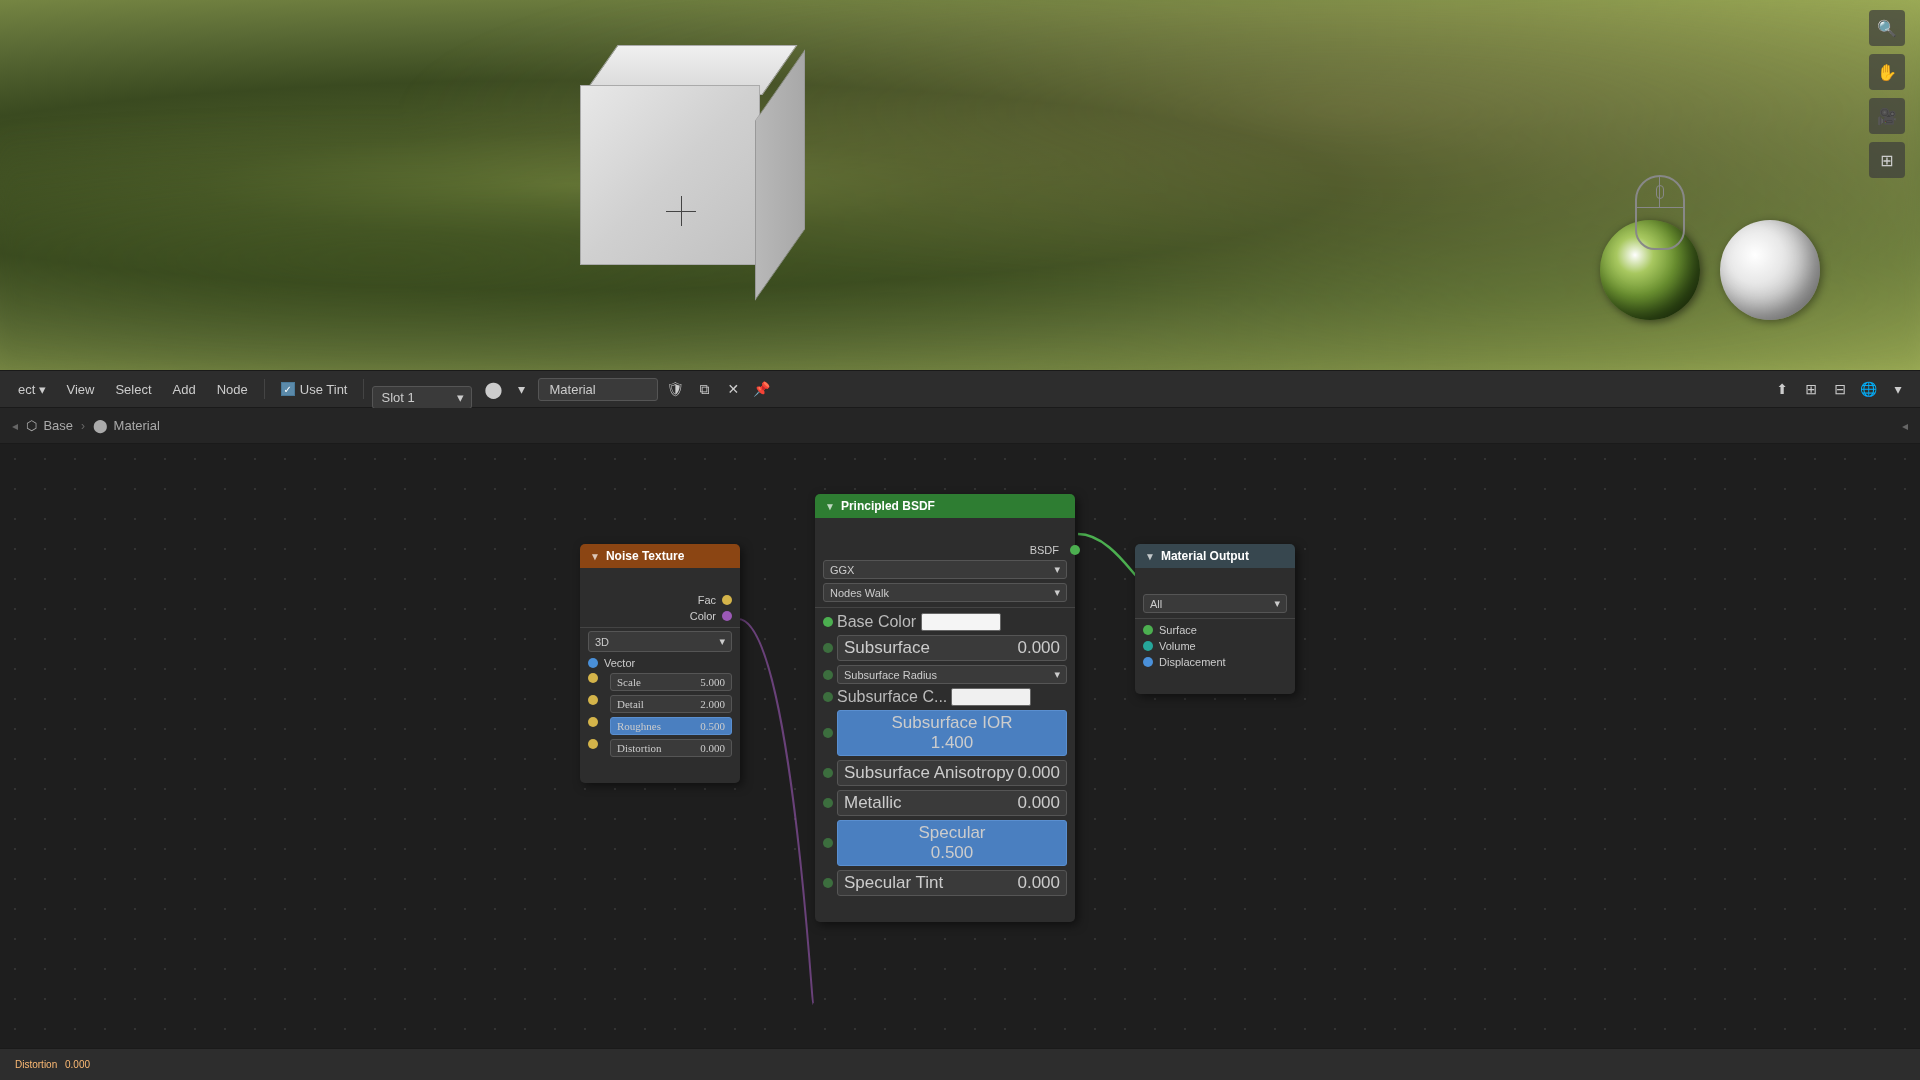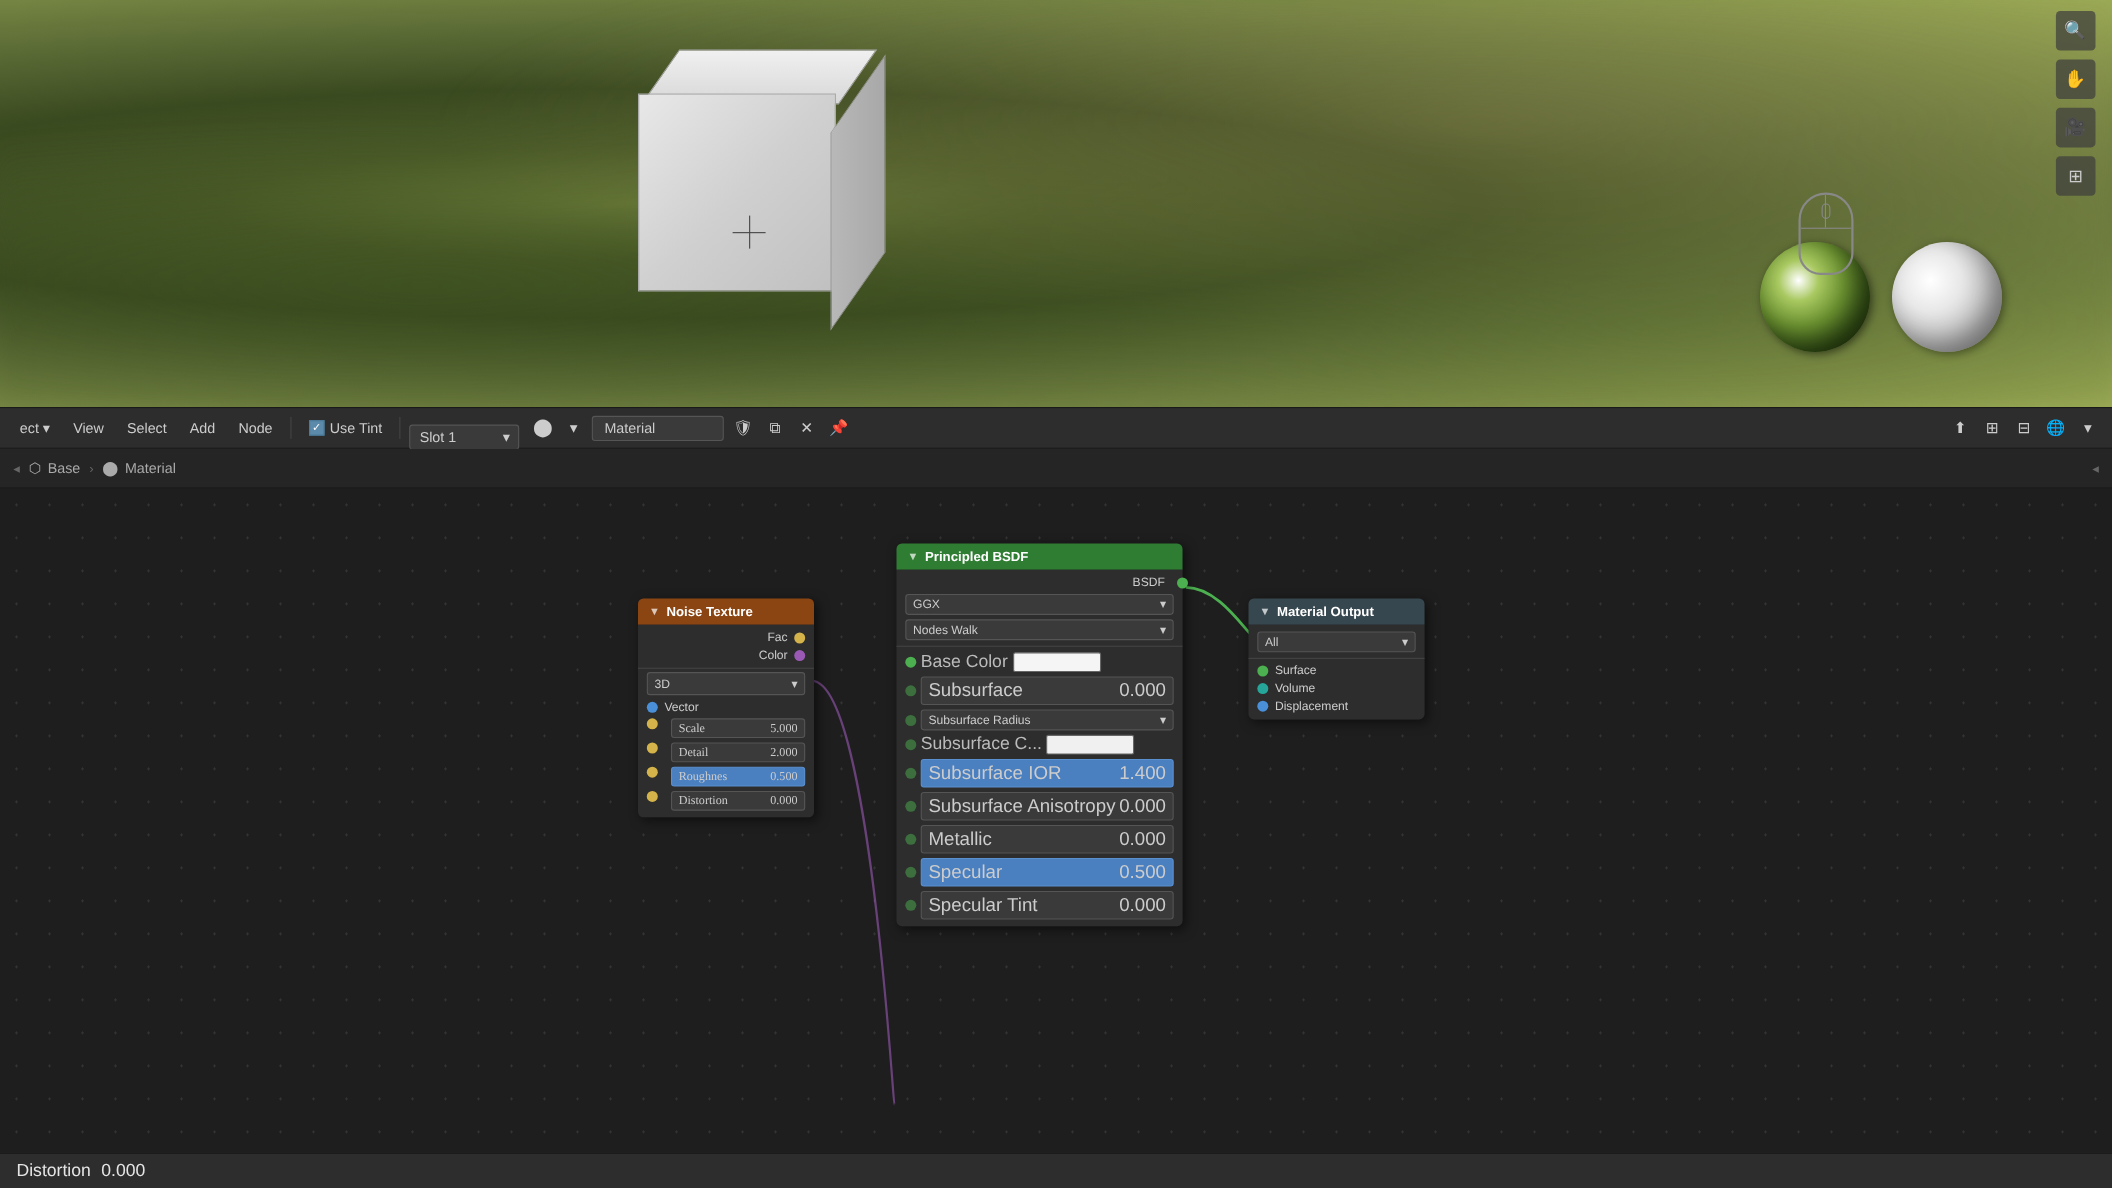--- a/index.html
+++ b/index.html
@@ -340,21 +340,21 @@
       gap: 6px;
       border-radius: 5px 5px 0 0;
       font-size: 12px;
       font-weight: bold;
       color: #fff;
     }
 
     .node-body {
       background: #2d2d2d;
       border-radius: 0 0 5px 5px;
-      padding: 4px 0;
+      padding: 24px 0;
     }
 
     
     #node-noise {
       left: 580px;
       top: 100px;
       width: 155px;
     }
 
     .noise-header {
@@ -456,20 +456,21 @@
       color: #ccc;
       display: flex;
       align-items: center;
       justify-content: space-between;
       cursor: pointer;
     }
 
     .prop-field-active {
       background: #4a7fc0;
       border-color: #5a8fd0;
+      flex-direction: column;
     }
 
     .color-swatch {
       width: 80px;
       height: 18px;
       background: #f5f5f5;
       border: 1px solid #666;
       border-radius: 2px;
     }
 
@@ -807,19 +808,19 @@
       </div>
 
       <div class="socket-row">
         <div class="socket-dot socket-blue"></div>
         <span>Displacement</span>
       </div>
     </div>
   </div>
 
   <div style="position:absolute;bottom:0;left:0;width:100%;height:32px;background:#2d2d2d;border-top:1px solid #1a1a1a;display:flex;align-items:center;padding:0 15px;gap:10px;">
-    <span style="color:#e5e5e5;font-size:16px;">
+    <span style="color:#fdba74;font-size:10px;">
       <span>Distortion</span>
       <span style="margin-left:5px;">0.000</span>
     </span>
   </div>
 
 </div>
 
 </body></html>

